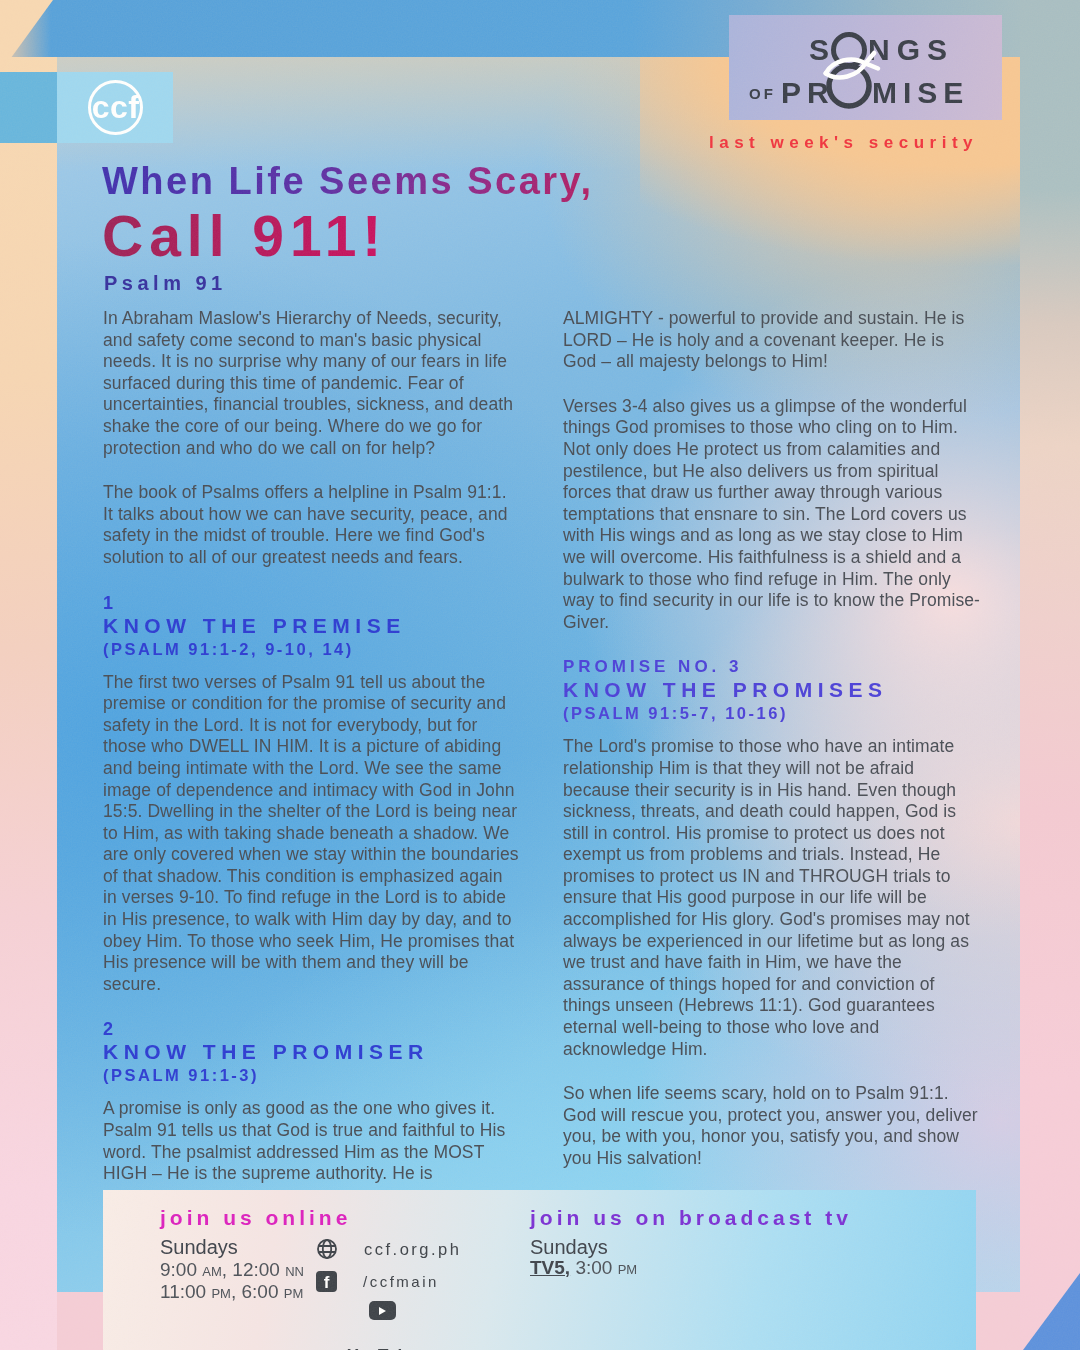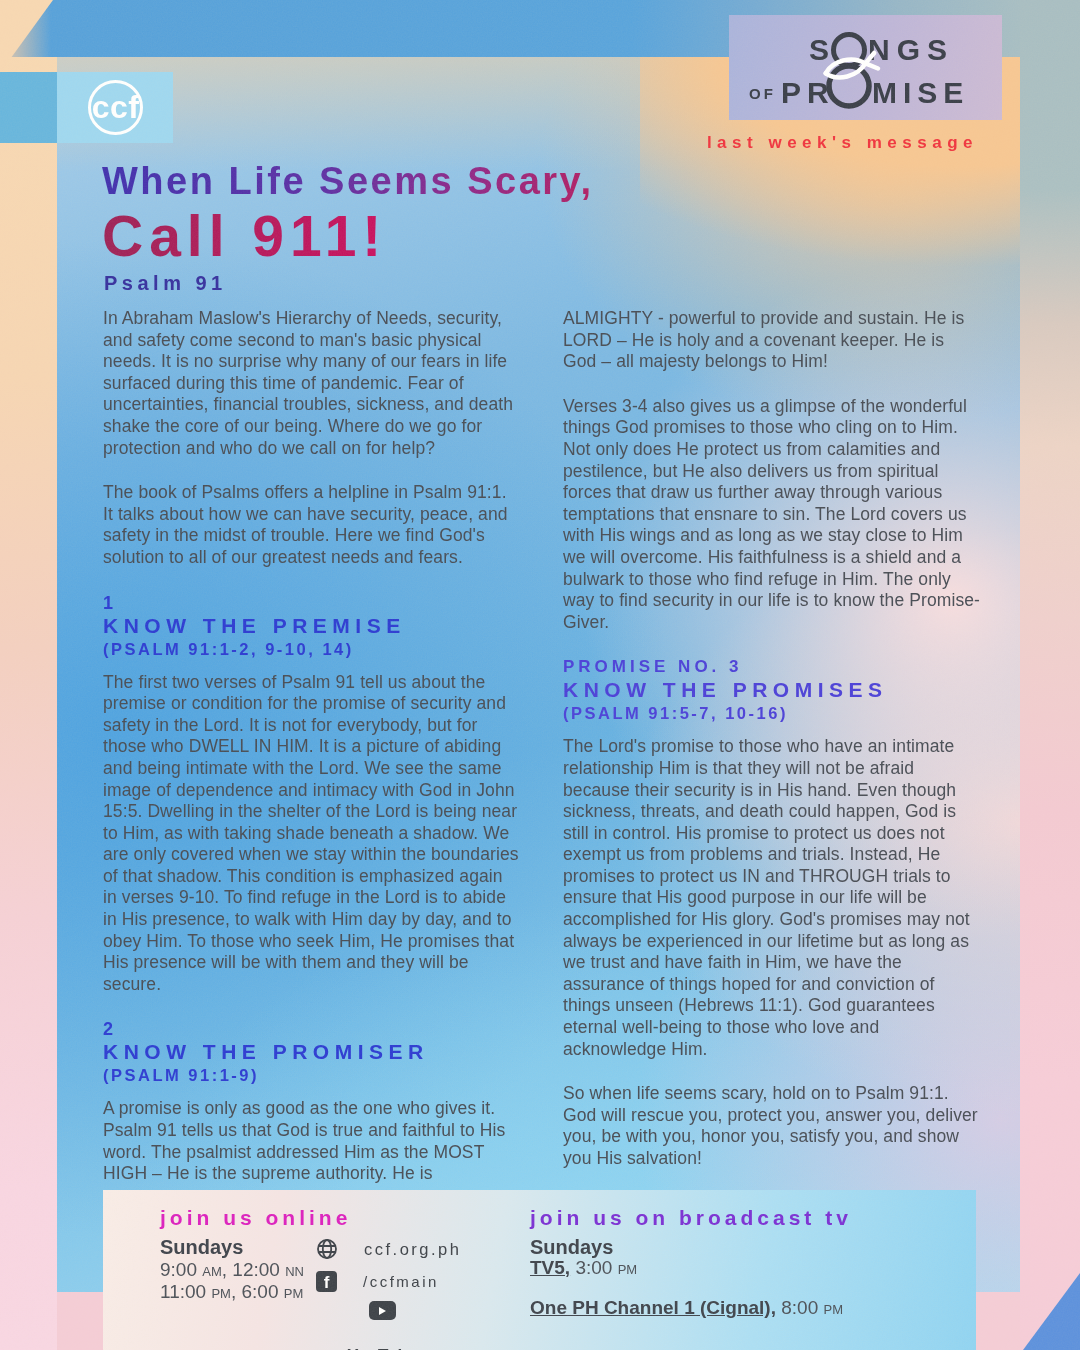--- a/index.html
+++ b/index.html
@@ -67,21 +67,21 @@
   .sec .sr{font-size:16.5px;font-weight:bold;letter-spacing:2.5px;line-height:23px;}
   .blue-l{color:#2b3ad2;}
   .blue-r{color:#4a3fd8;}
 
   
   .footer{left:103px;top:1190px;width:873px;height:160px;
     background:linear-gradient(100deg,#f8ece7 0%,#f4e4e4 20%,#d9e8ef 45%,#abdef4 75%,#8fd3f2 100%);}
   .f-head{font-size:21px;font-weight:bold;letter-spacing:4px;}
   .f-online-head{left:57px;top:16px;color:#db1fbe;}
   .f-tv-head{left:427px;top:16px;color:#7a2fd4;}
-  .f-day{font-size:20px;font-weight:bold;color:#3d424b;}
+  .f-day{font-size:20px;font-weight:normal;color:#3d424b;}
   .f-times{font-size:19px;color:#4b5058;font-variant:small-caps;}
   .f-row{font-size:19px;color:#4b5058;line-height:20px;}
   .f-row .b{font-weight:bold;color:#3e434c;text-decoration:underline;}
   .f-row .sc{font-variant:small-caps;}
   .f-soc{display:flex;align-items:center;gap:26px;color:#3c4148;}
   .f-soc .lbl{font-size:16.5px;letter-spacing:2.5px;}
   .fb-ic{width:21px;height:21px;background:#3c4148;border-radius:4px;color:#fff;
     display:flex;align-items:flex-end;justify-content:center;font-weight:bold;font-size:17px;line-height:19px;}
   .yt-ic{width:27px;height:19px;background:#3c4148;border-radius:5px;display:flex;align-items:center;justify-content:center;}
   .yt-ic span{width:0;height:0;border-left:7px solid #fff;border-top:4.5px solid transparent;border-bottom:4.5px solid transparent;}
@@ -119,39 +119,39 @@
       <circle cx="120" cy="35" r="15.5" fill="none" stroke="#383d48" stroke-width="5"></circle>
       <circle cx="120" cy="71" r="20" fill="none" stroke="#383d48" stroke-width="5.5"></circle>
       <g stroke="#ffffff" stroke-width="4.5" fill="none" stroke-linecap="round" transform="rotate(-14 118 53)">
         <path d="M96 53 C106 42, 126 42, 137 53"></path>
         <path d="M96 53 C106 64, 126 64, 137 53"></path>
         <path d="M137 53 L148 45"></path>
         <path d="M137 53 L148 61"></path>
       </g>
     </svg>
   </div>
-  <div class="abs tagline">last week's message</div>
+  <div class="abs tagline">last week's security</div>
 
   <div class="abs title1">When Life Seems Scary,</div>
   <div class="abs title2">Call 911!</div>
   <div class="abs title3">Psalm 91</div>
 
   <div class="abs col col-left">
     <p>In Abraham Maslow's Hierarchy of Needs, security, and safety come second to man's basic physical needs. It is no surprise why many of our fears in life surfaced during this time of pandemic. Fear of uncertainties, financial troubles, sickness, and death shake the core of our being. Where do we go for protection and who do we call on for help?</p>
     <p>The book of Psalms offers a helpline in Psalm 91:1. It talks about how we can have security, peace, and safety in the midst of trouble.  Here we find God's solution to all of our greatest needs and fears.</p>
     <div class="sec blue-l">
       <div class="num">1</div>
       <div class="st">KNOW THE PREMISE</div>
       <div class="sr">(PSALM 91:1-2, 9-10, 14)</div>
     </div>
     <p>The first two verses of Psalm 91 tell us about the premise or condition for the promise of security and safety in the Lord. It is not for everybody, but for those who DWELL IN HIM. It is a picture of abiding and being intimate with the Lord. We see the same image of dependence and intimacy with God in John 15:5. Dwelling in the shelter of the Lord is being near to Him, as with taking shade beneath a shadow. We are only covered when we stay within the boundaries of that shadow. This condition is emphasized again in verses 9-10. To find refuge in the Lord is to abide in His presence, to walk with Him day by day, and to obey Him. To those who seek Him, He promises that His presence will be with them and they will be secure.</p>
     <div class="sec blue-l">
       <div class="num">2</div>
       <div class="st">KNOW THE PROMISER</div>
-      <div class="sr">(PSALM 91:1-9)</div>
+      <div class="sr">(PSALM 91:1-3)</div>
     </div>
     <p>A promise is only as good as the one who gives it. Psalm 91 tells us that God is true and faithful to His word. The psalmist addressed Him as the MOST HIGH – He is the supreme authority. He is</p>
   </div>
 
   <div class="abs col col-right">
     <p>ALMIGHTY - powerful to provide and sustain. He is LORD – He is holy and a covenant keeper. He is God – all majesty belongs to Him!</p>
     <p>Verses 3-4 also gives us a glimpse of the wonderful things God promises to those who cling on to Him. Not only does He protect us from calamities and pestilence, but He also delivers us from spiritual forces that draw us further away through various temptations that ensnare to sin. The Lord covers us with His wings and as long as we stay close to Him we will overcome. His faithfulness is a shield and a bulwark to those who find refuge in Him. The only way to find security in our life is to know the Promise-Giver.</p>
     <div class="sec blue-r">
       <div class="kick">PROMISE NO. 3</div>
       <div class="st">KNOW THE PROMISES</div>
@@ -188,24 +188,20 @@
       <span class="yt-word">YouTube</span>
       <span class="lbl">@CCFmainTV</span>
     </div>
 
     <div class="abs f-head f-tv-head">join us on broadcast tv</div>
     <div class="abs f-day" style="left:427px;top:46px;">Sundays</div>
     <div class="abs f-row" style="left:427px;top:68px;">
       <span class="b">TV5,</span>
       <span class="sc">3:00 pm</span>
     </div>
-    <div class="abs f-row" style="left:427px;top:108px;">
-      <span class="b">One PH Channel 1 (Cignal),</span>
-      <span class="sc">8:00 pm</span>
-    </div>
   </div>
 
   <svg class="abs grain">
     <filter id="grainF">
         <feTurbulence type="fractalNoise" baseFrequency="0.8" numOctaves="2" stitchTiles="stitch"></feTurbulence>
       <feColorMatrix type="matrix" values="0 0 0 0 0.9  0 0 0 0 0.8  0 0 0 0 0.5  0 0 0 0.9 0"></feColorMatrix>
     </filter>
     <rect width="1080" height="1350" filter="url(#grainF)"></rect>
   </svg>
 

